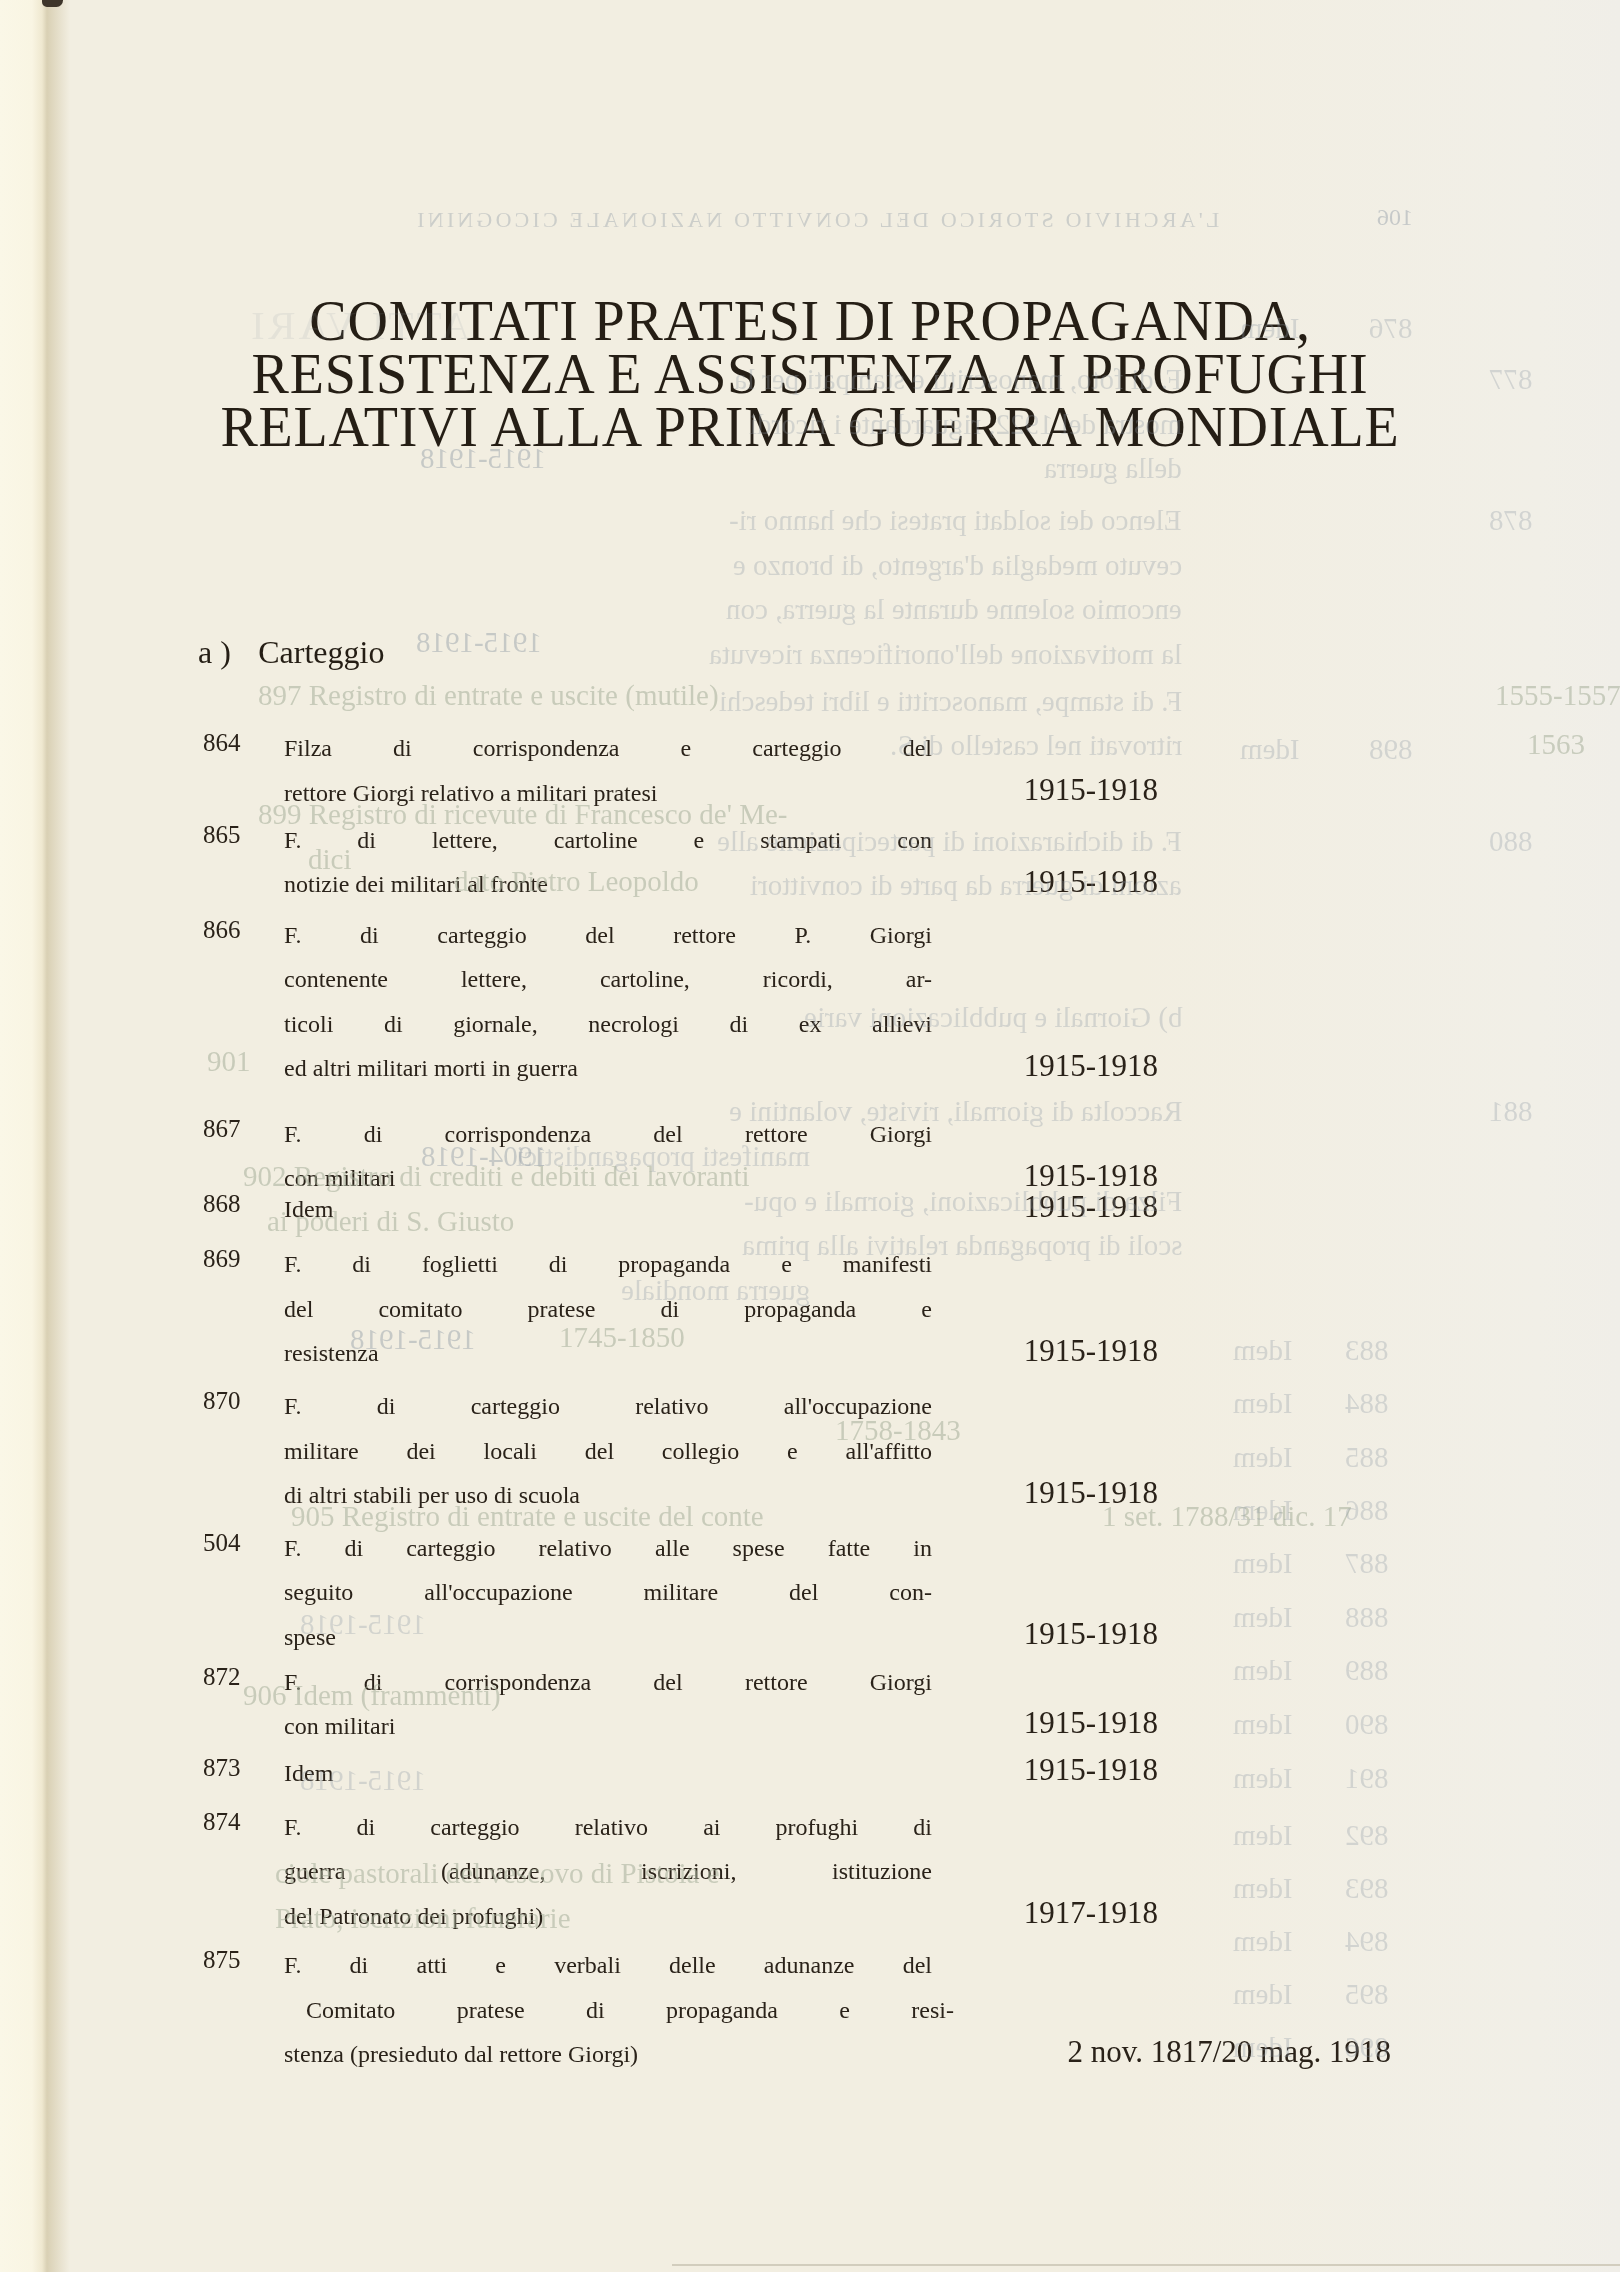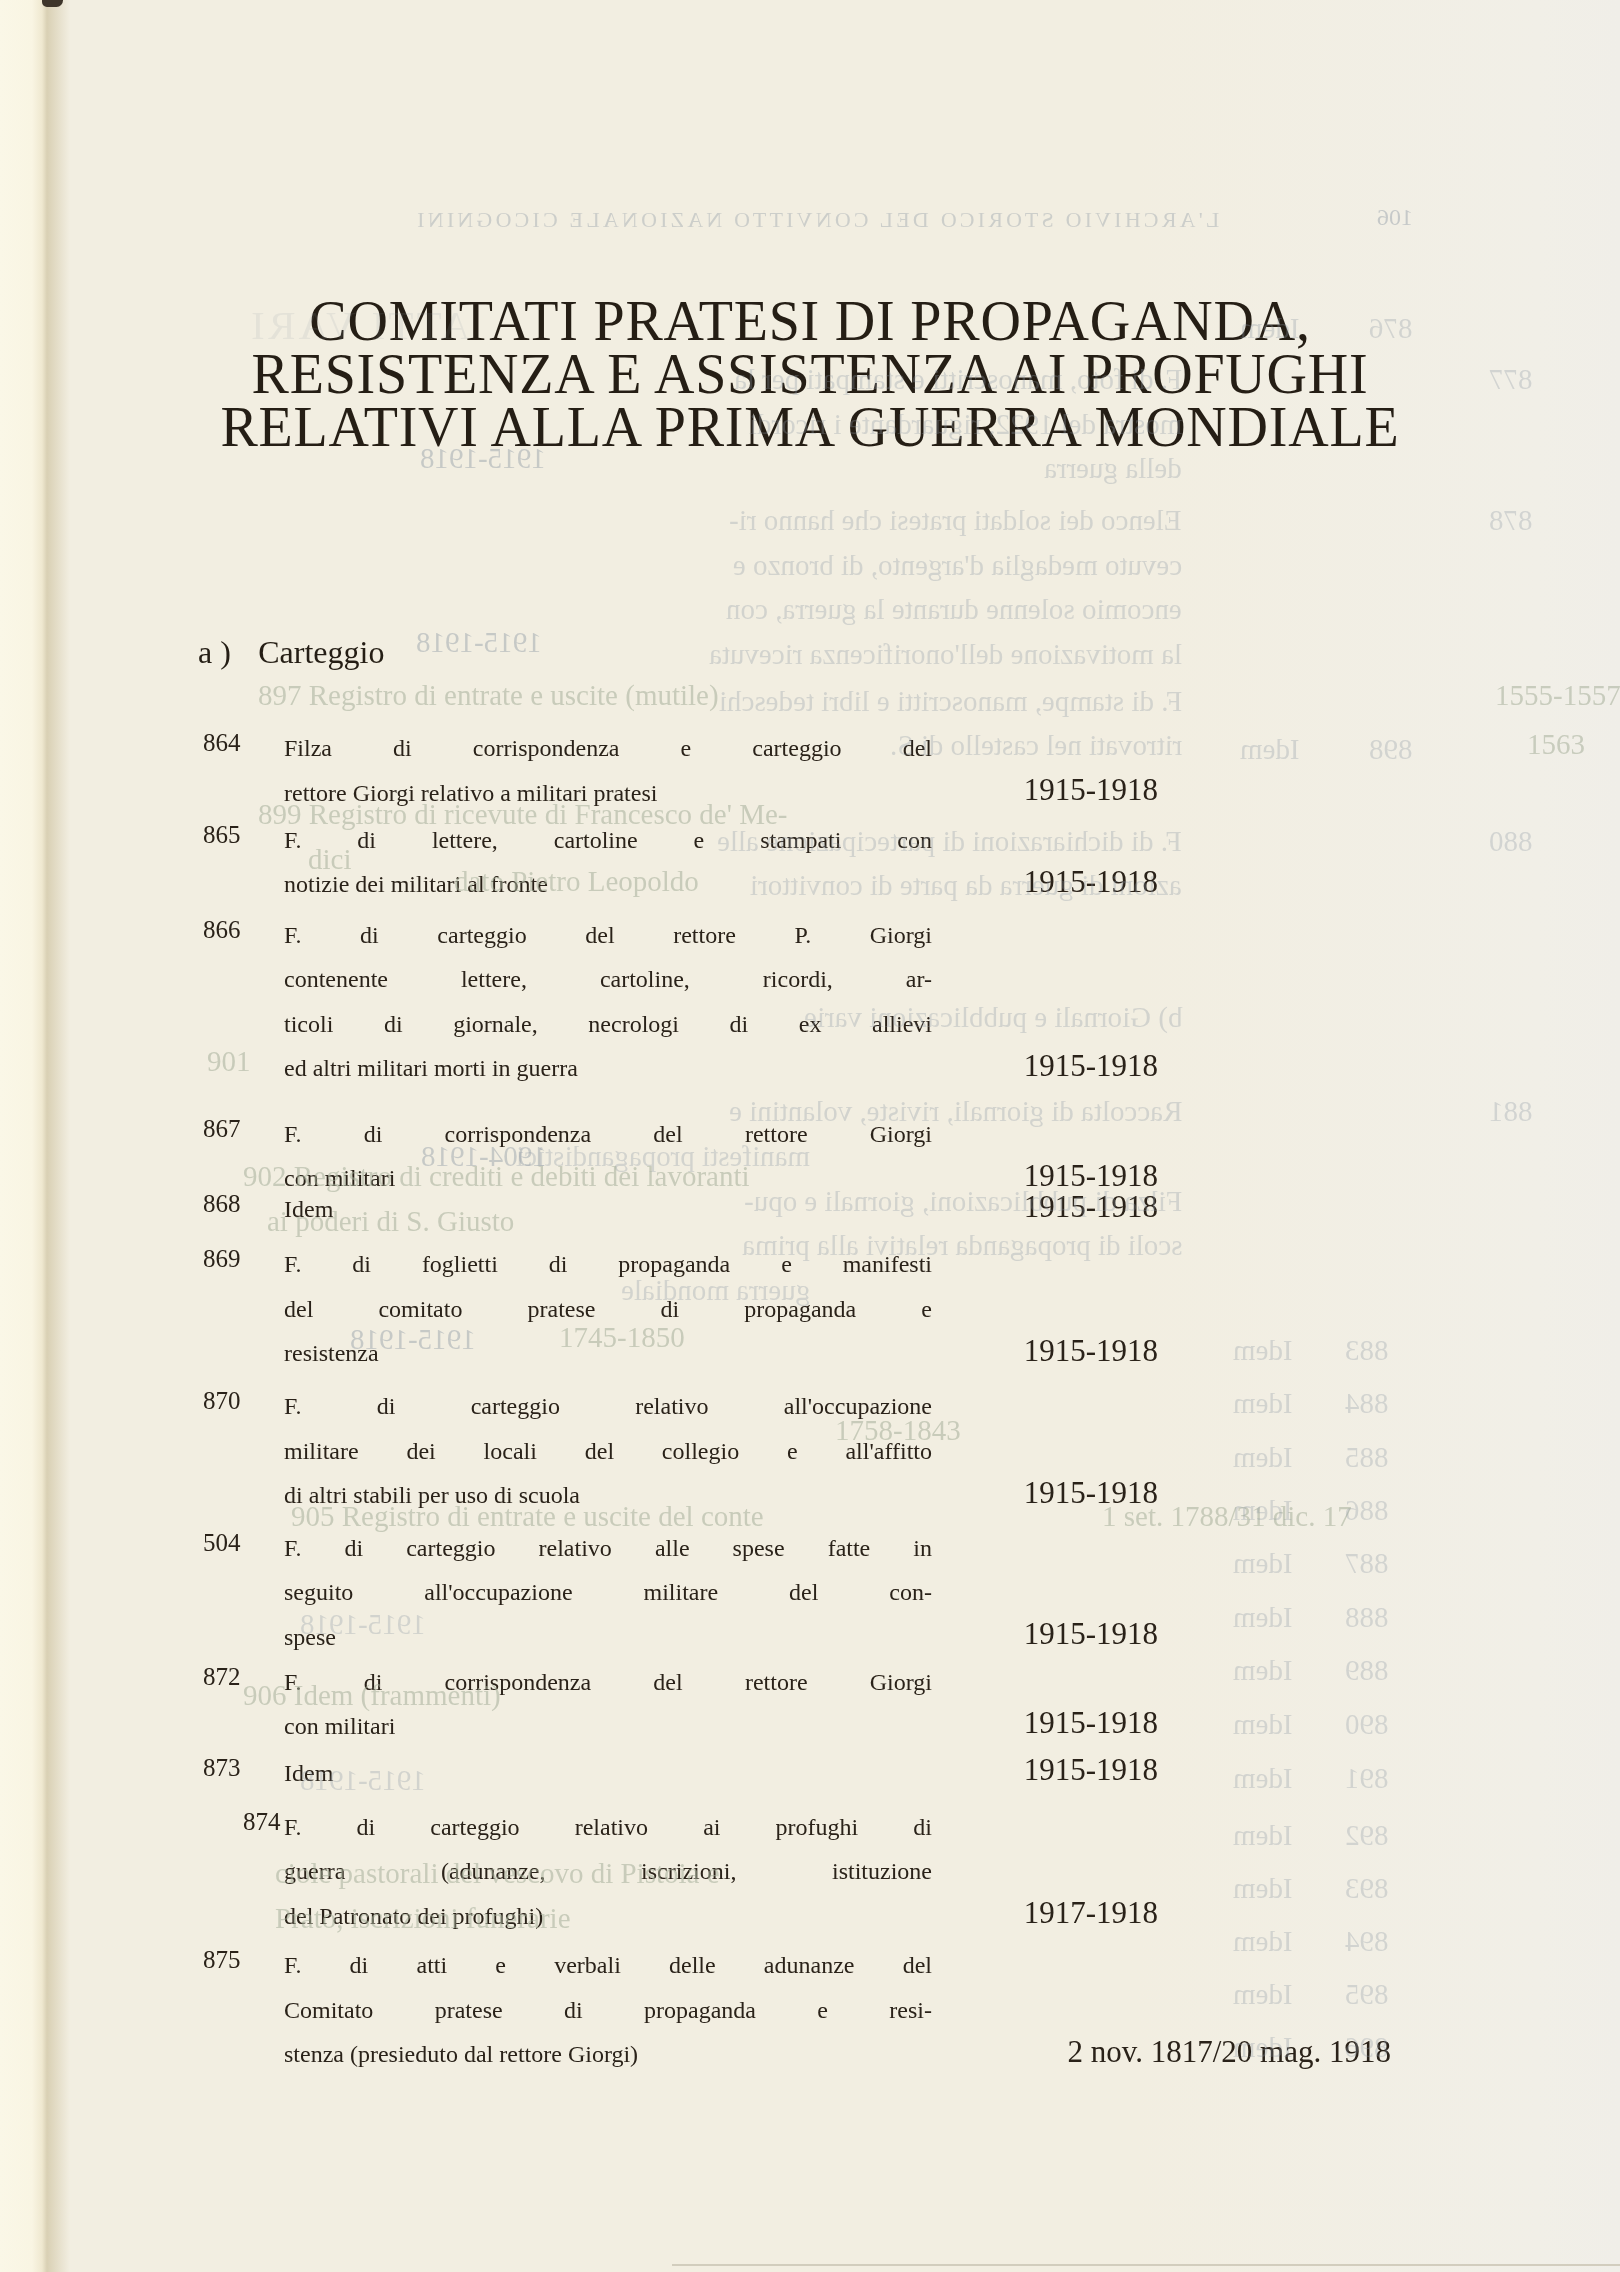--- a/index.html
+++ b/index.html
@@ -101,28 +101,28 @@
       <div class="entry-line ink jl" style="top: 1573px;">seguito all'occupazione militare del con-</div>
       <div class="entry-line ink" style="top: 1618px;">spese</div>
       <div class="entry-date ink" style="top: 1616px; right: 462px;">1915-1918</div>
       <div class="entry-num ink" style="top: 1663px;">872</div>
       <div class="entry-line ink jl" style="top: 1663px;">F. di corrispondenza del rettore Giorgi</div>
       <div class="entry-line ink" style="top: 1707px;">con militari</div>
       <div class="entry-date ink" style="top: 1705px; right: 462px;">1915-1918</div>
       <div class="entry-num ink" style="top: 1754px;">873</div>
       <div class="entry-line ink" style="top: 1754px;">Idem</div>
       <div class="entry-date ink" style="top: 1752px; right: 462px;">1915-1918</div>
-      <div class="entry-num ink" style="top: 1808px; margin-left: 40px;">874</div>
+      <div class="entry-num ink" style="top: 1808px;">874</div>
       <div class="entry-line ink jl" style="top: 1808px;">F. di carteggio relativo ai profughi di</div>
       <div class="entry-line ink jl" style="top: 1852px;">guerra (adunanze, iscrizioni, istituzione</div>
       <div class="entry-line ink" style="top: 1897px;">del Patronato dei profughi)</div>
       <div class="entry-date ink" style="top: 1895px; right: 462px;">1917-1918</div>
       <div class="entry-num ink" style="top: 1946px;">875</div>
       <div class="entry-line ink jl" style="top: 1946px;">F. di atti e verbali delle adunanze del</div>
-      <div class="entry-line ink jl" style="top: 1991px;">Comitato pratese di propaganda e resi-</div>
+      <div class="entry-line ink jl" style="top: 1991px; margin-left: 22px;">Comitato pratese di propaganda e resi-</div>
       <div class="entry-line ink" style="top: 2035px;">stenza (presieduto dal rettore Giorgi)</div>
       <div class="entry-date ink" style="top: 2034px; right: 229px;">2 nov. 1817/20 mag. 1918</div>
     </div>
   <div id="bleed-layer">
       <div class="bt flip hdr" style="top: 207px; right: 401px;">L'ARCHIVIO STORICO DEL CONVITTO NAZIONALE CICOGNINI</div>
       <div class="bt flip strong" style="top: 204px; left: 1377px; font-size: 24px;">106</div>
       <div class="bt flip big" style="top: 301px; right: 1150px;">ATTI VARI</div>
       <div class="bt flip" style="top: 312px; left: 1369px;">876</div>
       <div class="bt flip" style="top: 312px; left: 1240px;">Idem</div>
       <div class="bt flip" style="top: 363px; right: 438px;">F. di foto, manoscritti e stampati per la</div>

